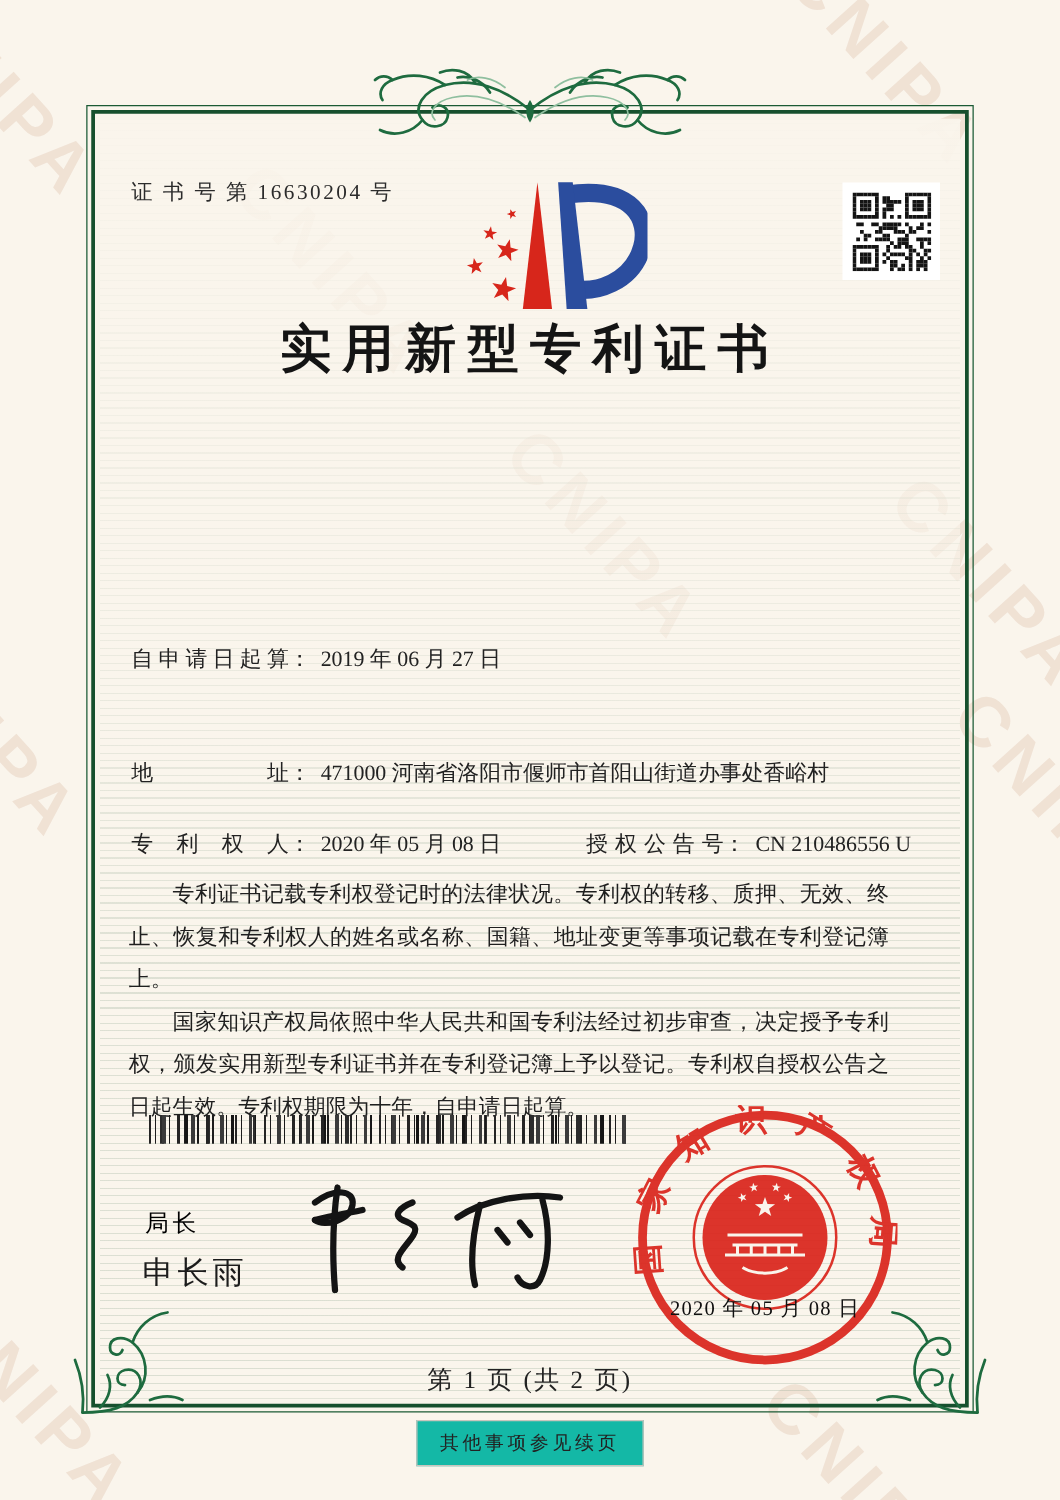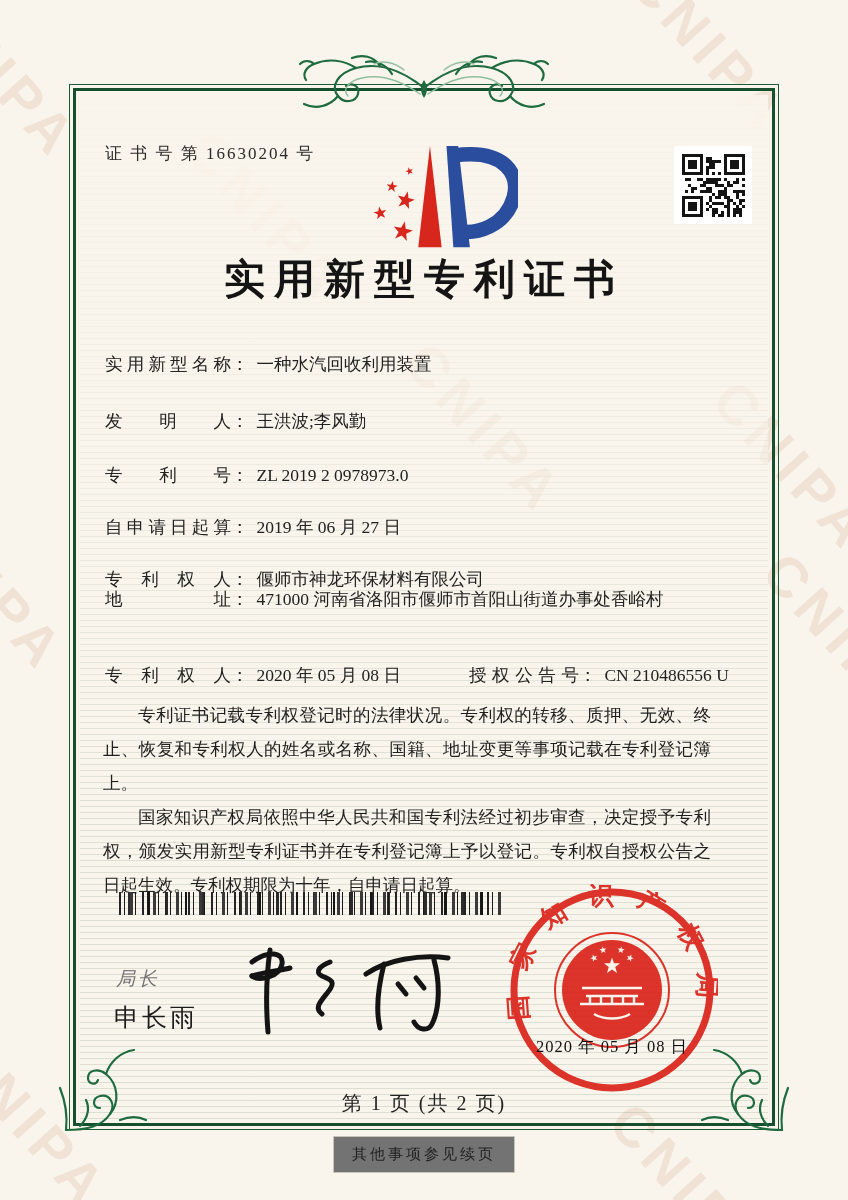--- a/index.html
+++ b/index.html
@@ -56,35 +56,35 @@
     position:absolute; left:103px; top:698px; width:608px;
     font-size:17.5px; line-height:34px; color:#1f1f1f; text-align:justify;
   }
   .paras p { text-indent:2em; }
   .barcode {
     position:absolute; left:119px; top:892px; width:382px; height:23px;
     background:
       repeating-linear-gradient(90deg,#242424 0 2px,rgba(0,0,0,0) 2px 5px,#1c1c1c 5px 6px,rgba(0,0,0,0) 6px 11px,#3a3a3a 11px 14px,rgba(0,0,0,0) 14px 16px,#191919 16px 17px,rgba(0,0,0,0) 17px 23px),
       repeating-linear-gradient(90deg,rgba(0,0,0,0) 0 9px,#2c2c2c 9px 12px,rgba(0,0,0,0) 12px 29px,#151515 29px 31px,rgba(0,0,0,0) 31px 37px);
   }
-  .sig-title { position:absolute; left:116px; top:966px; font-size:19px; letter-spacing:3px; color:#737373;font-style:italic; }
+  .sig-title { position:absolute; left:116px; top:966px; font-size:19px; letter-spacing:3px; color:#000000; }
   .sig-name  { position:absolute; left:114px; top:1001px; font-size:25px; letter-spacing:3px; color:#1c1c1c; }
   .sig-hand  { position:absolute; left:238px; top:928px; }
   .seal { position:absolute; left:506px; top:884px; width:212px; height:212px; z-index:4; }
   .seal-date {
     position:absolute; left:514px; top:1036px; width:196px; text-align:center;
     font-size:16.5px; color:#101010; letter-spacing:1px; z-index:5; white-space:nowrap;
   }
   .page-info {
     position:absolute; left:73px; top:1090px; width:702px; text-align:center;
     font-size:20px; letter-spacing:2px; color:#222;
   }
   .footer-note {
     position:absolute; left:424px; top:1136px; transform:translateX(-50%);
-    background:#737373; border:1px solid #c9c5bd; padding:8px 18px;
+    background:#14b8a6; border:1px solid #c9c5bd; padding:8px 18px;
     font-size:15px; letter-spacing:3px; color:#222; z-index:5;
   }
 </style>
 </head>
 <body>
 
 <div class="page">
 
   <div class="wm" style="left:-45px;top:-25px">CNIPA</div>
   <div class="wm" style="left:665px;top:-50px">CNIPA</div>
@@ -380,36 +380,24 @@
           <rect x="36" y="60" width="3" height="3" fill="#141414"></rect>
           <rect x="39" y="60" width="3" height="3" fill="#141414"></rect>
           <rect x="45" y="60" width="3" height="3" fill="#141414"></rect>
           <rect x="51" y="60" width="3" height="3" fill="#141414"></rect>
           <rect x="57" y="60" width="3" height="3" fill="#141414"></rect>
         </svg>
     </div>
 
     <div class="title">实用新型专利证书</div>
 
-    <div class="frow" style="top:352px">
-      <span class="flabel">实用新型名称</span><span class="fcolon">：</span><span>一种水汽回收利用装置</span>
-    </div>
-    <div class="frow" style="top:409px">
-      <span class="flabel">发明人</span><span class="fcolon">：</span><span>王洪波;李风勤</span>
-    </div>
-    <div class="frow" style="top:463px">
-      <span class="flabel">专利号</span><span class="fcolon">：</span><span>ZL 2019 2 0978973.0</span>
-    </div>
     <div class="frow" style="top:515px">
       <span class="flabel">自申请日起算</span><span class="fcolon">：</span><span>2019 年 06 月 27 日</span>
     </div>
-    <div class="frow" style="top:567px">
-      <span class="flabel">专利权人</span><span class="fcolon">：</span><span>偃师市神龙环保材料有限公司</span>
-    </div>
-    <div class="frow" style="top:587px">
+    <div class="frow" style="top:606px">
       <span class="flabel">地址</span><span class="fcolon">：</span><span>471000 河南省洛阳市偃师市首阳山街道办事处香峪村</span>
     </div>
     <div class="frow" style="top:663px">
       <span><span class="flabel">专利权人</span><span class="fcolon">：</span><span>2020 年 05 月 08 日</span></span><span class="fpair2"><span class="flabel">授权公告号</span><span class="fcolon">：</span><span>CN 210486556 U</span></span>
     </div>
 
     <div class="paras">
       <p>专利证书记载专利权登记时的法律状况。专利权的转移、质押、无效、终止、恢复和专利权人的姓名或名称、国籍、地址变更等事项记载在专利登记簿上。</p>
       <p>国家知识产权局依照中华人民共和国专利法经过初步审查，决定授予专利权，颁发实用新型专利证书并在专利登记簿上予以登记。专利权自授权公告之日起生效。专利权期限为十年，自申请日起算。</p>
     </div>

